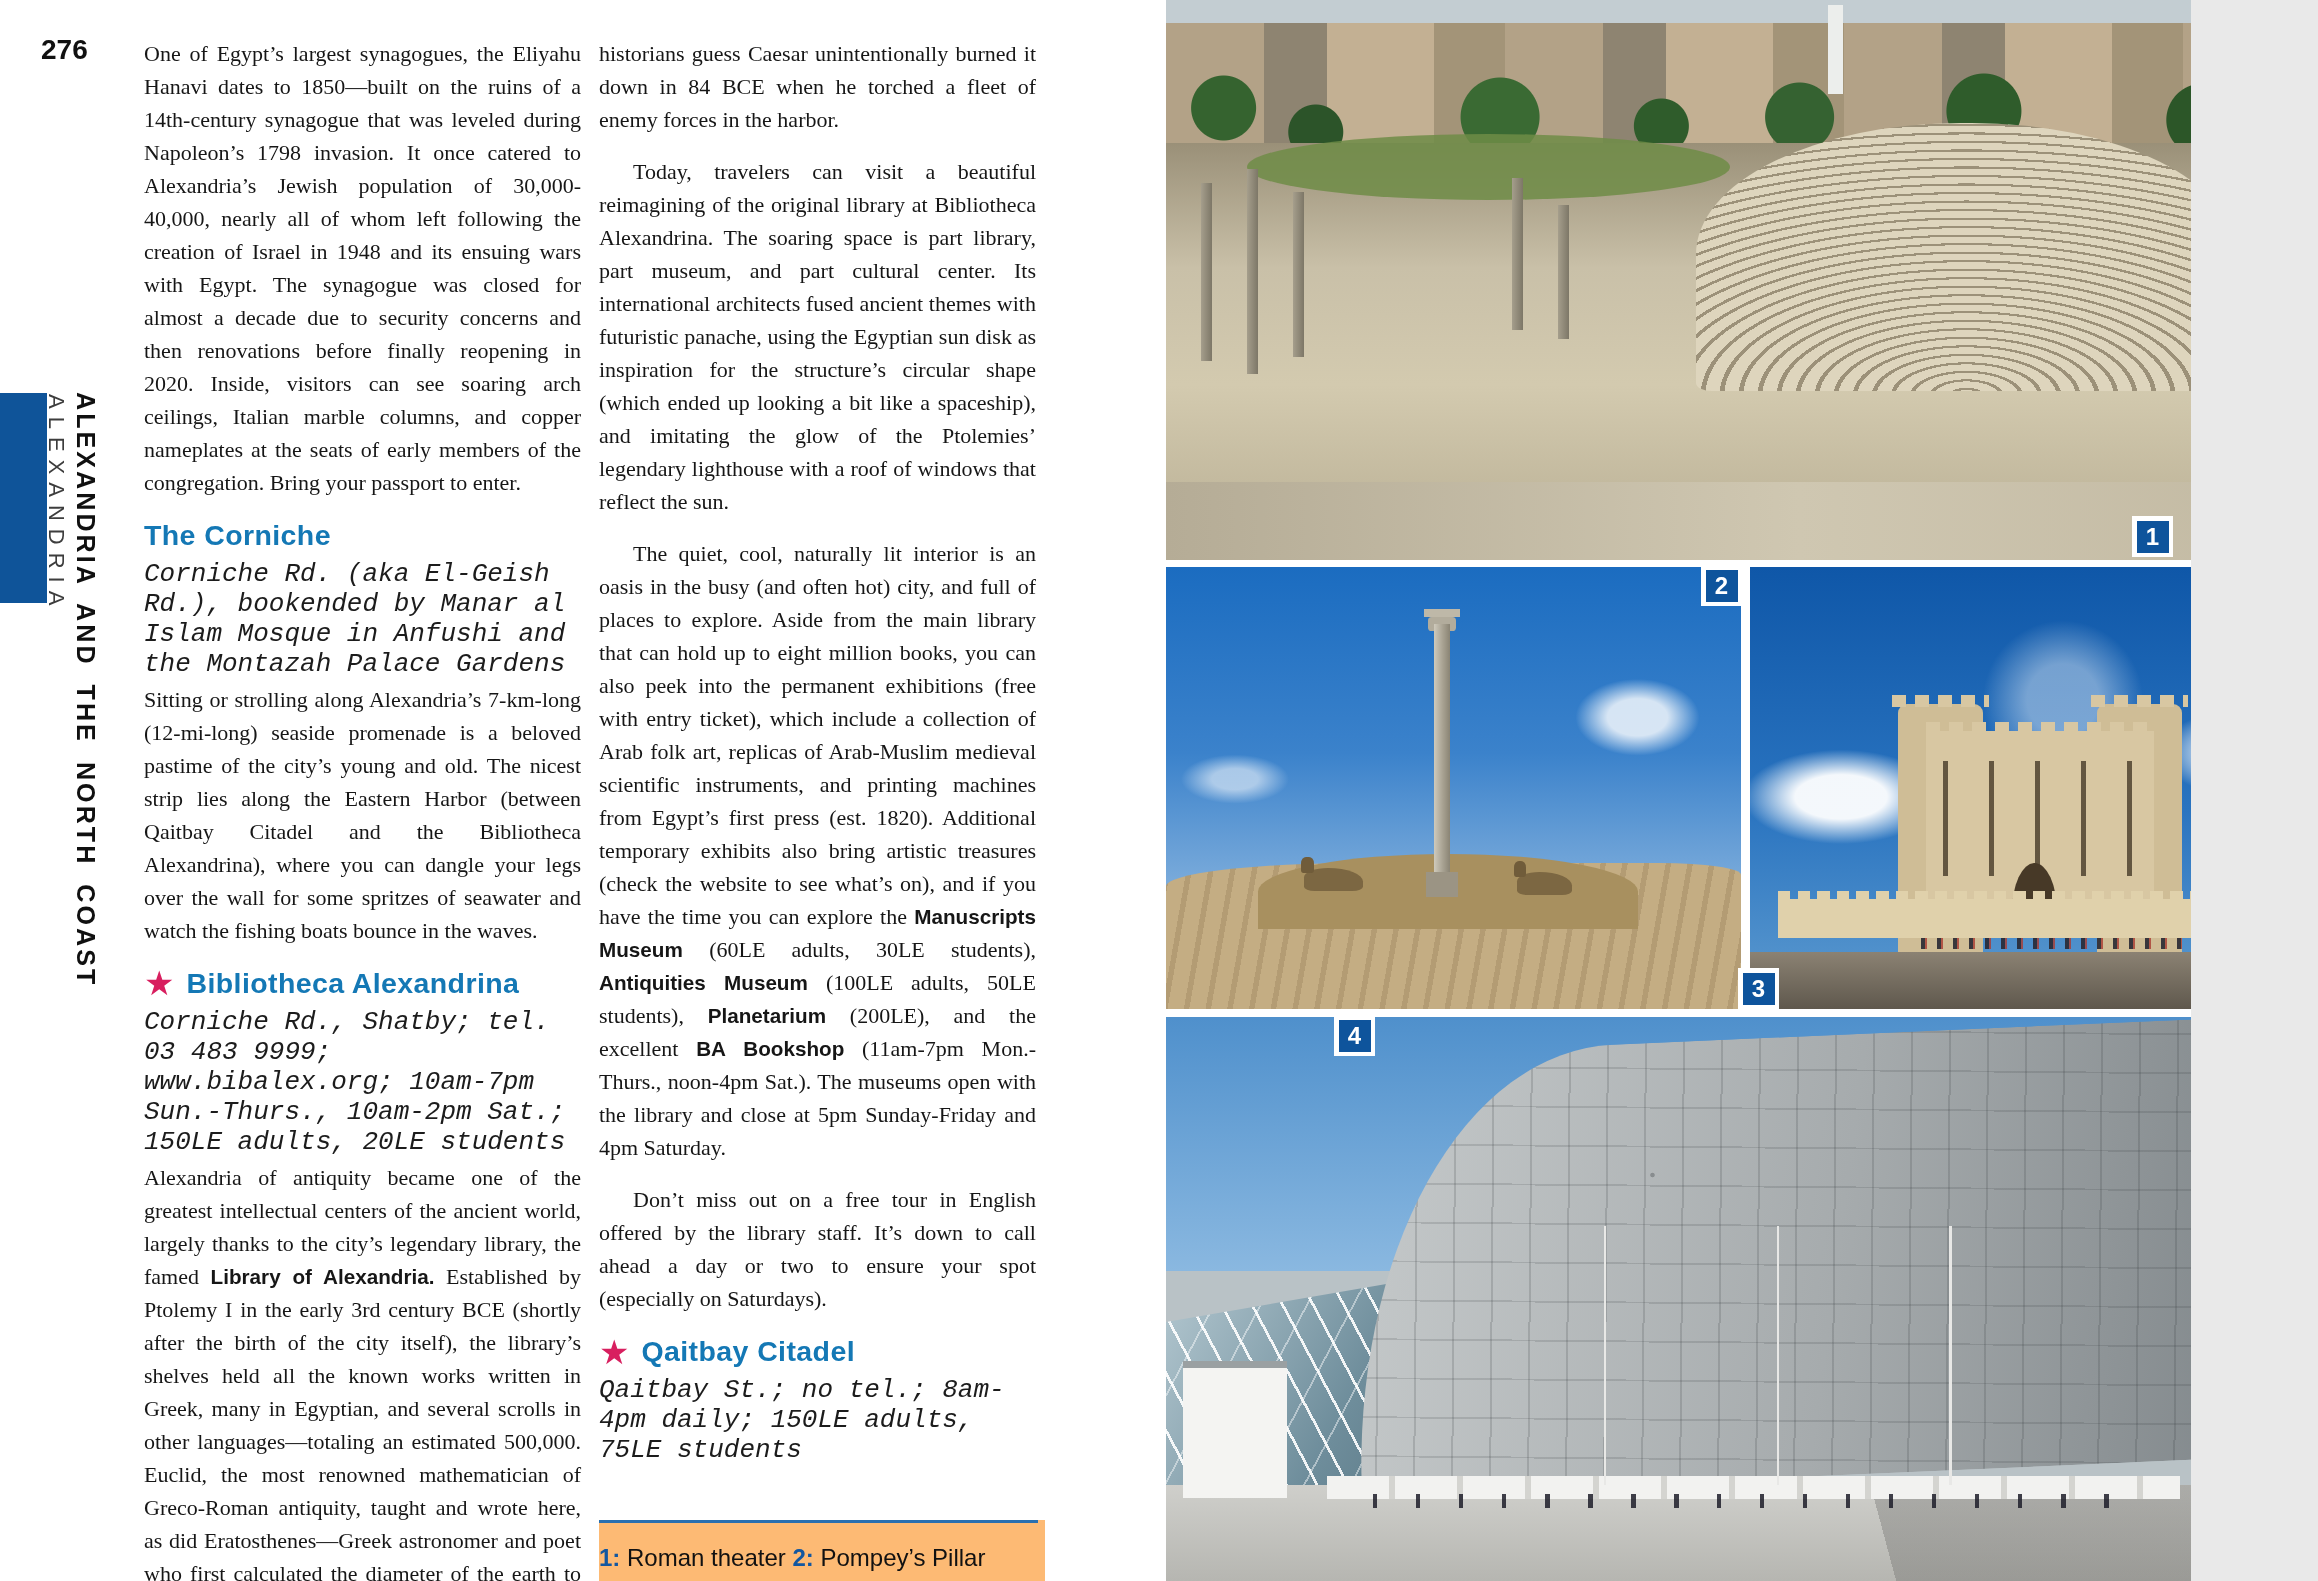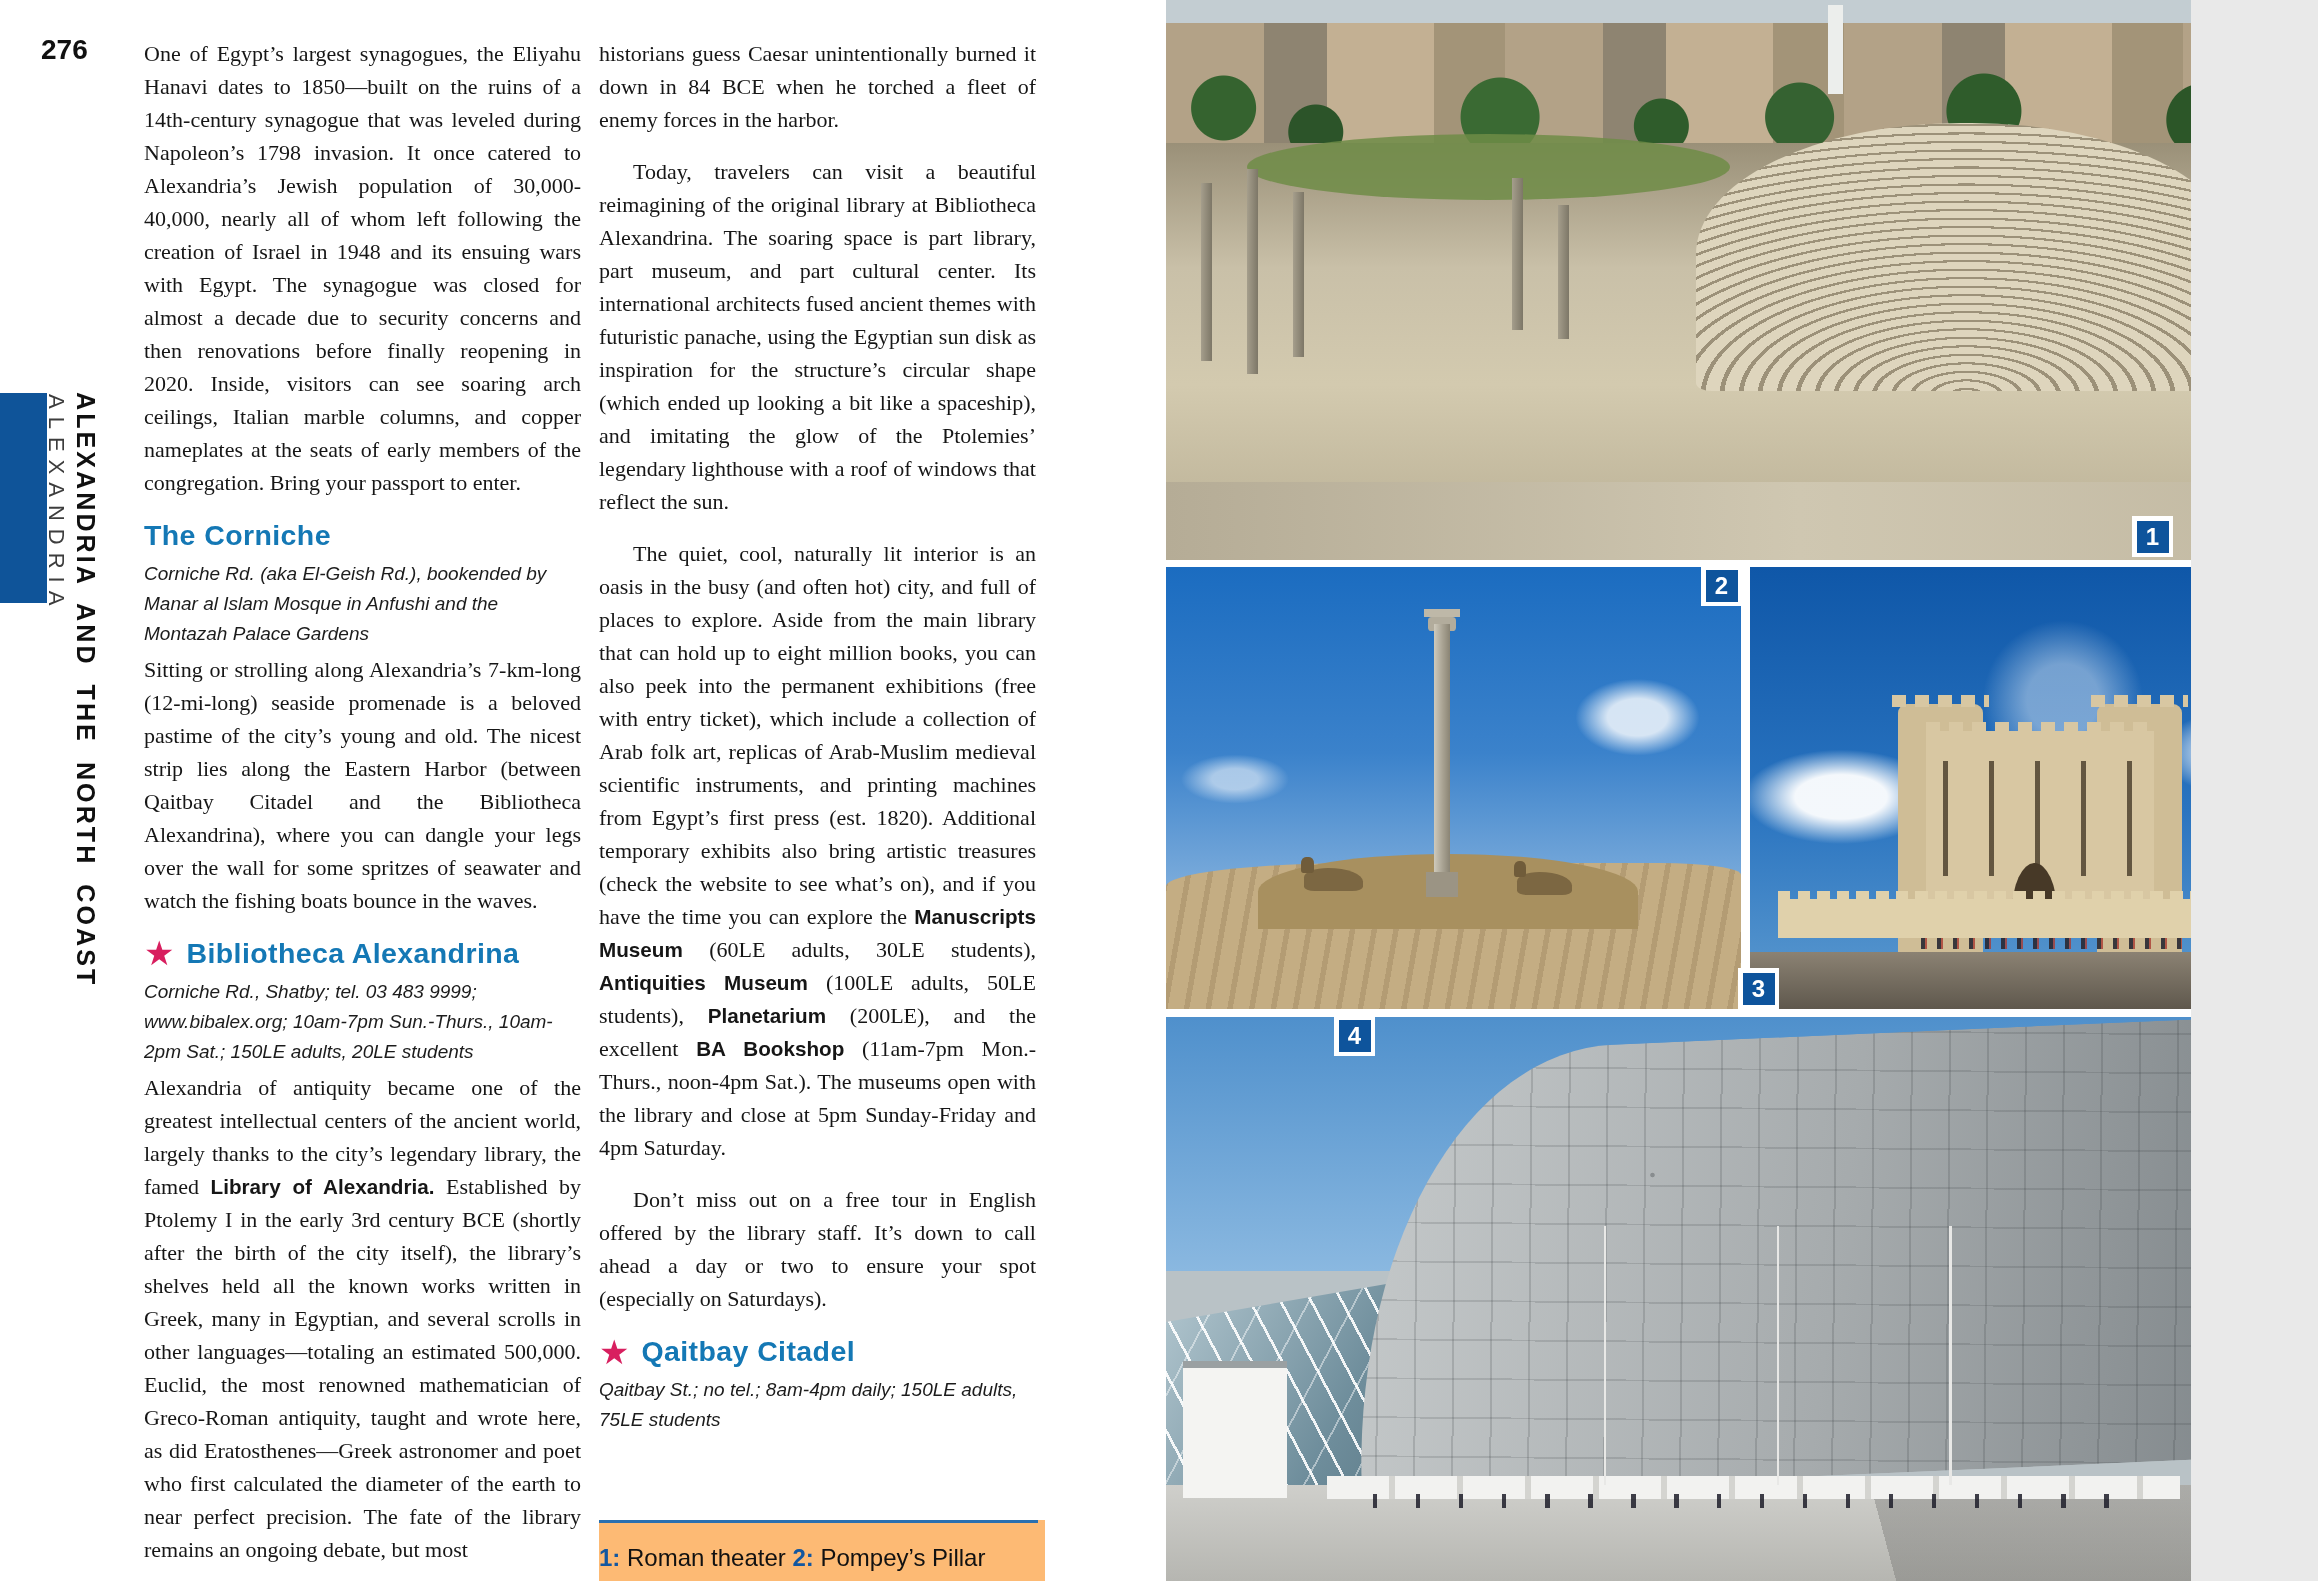--- a/index.html
+++ b/index.html
@@ -25,21 +25,21 @@
   .col-2{left:599px;height:1427px;overflow:hidden;}
   p.body{margin:0;}
   p.body.indent{text-indent:34px;margin-top:19px;}
   .b{font-family:"Liberation Sans",sans-serif;font-weight:bold;font-size:0.94em;}
   .h2{font-family:"Liberation Sans",sans-serif;font-weight:bold;font-size:37px;line-height:41px;
       color:#117a53;margin:21.4px 0 0 0;text-align:left;}
   .h3{font-family:"Liberation Sans",sans-serif;font-weight:bold;font-size:28.5px;line-height:37px;
       color:#1478b5;margin:18px 0 5.4px 0;text-align:left;display:flex;align-items:center;gap:11.6px;
       letter-spacing:0.4px;}
   .h3 .star{color:#d81f5f;font-size:34px;line-height:1;font-family:"DejaVu Sans",sans-serif;}
-  .info{font-family:Liberation Sans, sans-serif;font-style:italic;font-size:19px;line-height:30px;
+  .info{font-family:Liberation Mono, monospace;font-style:italic;font-size:26px;line-height:30px;
         color:#1c1c1c;text-align:left;margin:0 0 3.6px 0;}
 
   
   .caption-block{position:absolute;left:599px;top:1520px;width:446px;height:114px;background:#fdba74;}
   .caption-rule{width:439px;height:2.7px;background:#2a70b0;margin-bottom:19.6px;}
   .caption{font-family:"Liberation Sans",sans-serif;font-size:24px;line-height:32px;color:#111;}
   .cap-num{color:#1257a0;font-weight:bold;}
 
   
   .photo{position:absolute;overflow:hidden;background:#b9c2c6;}

